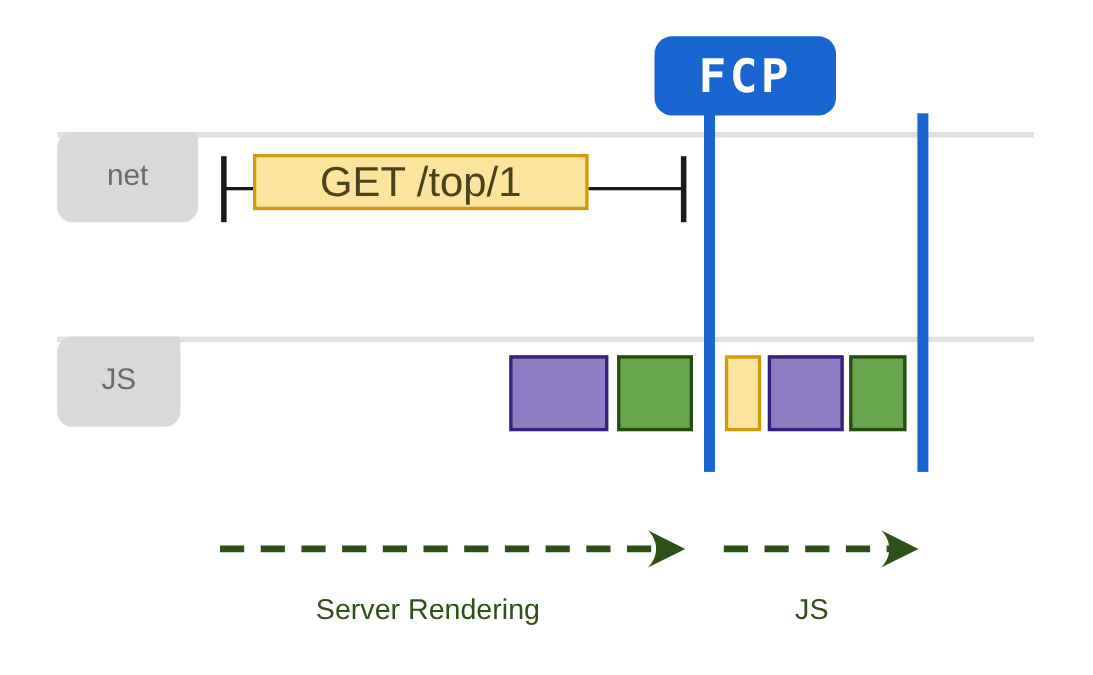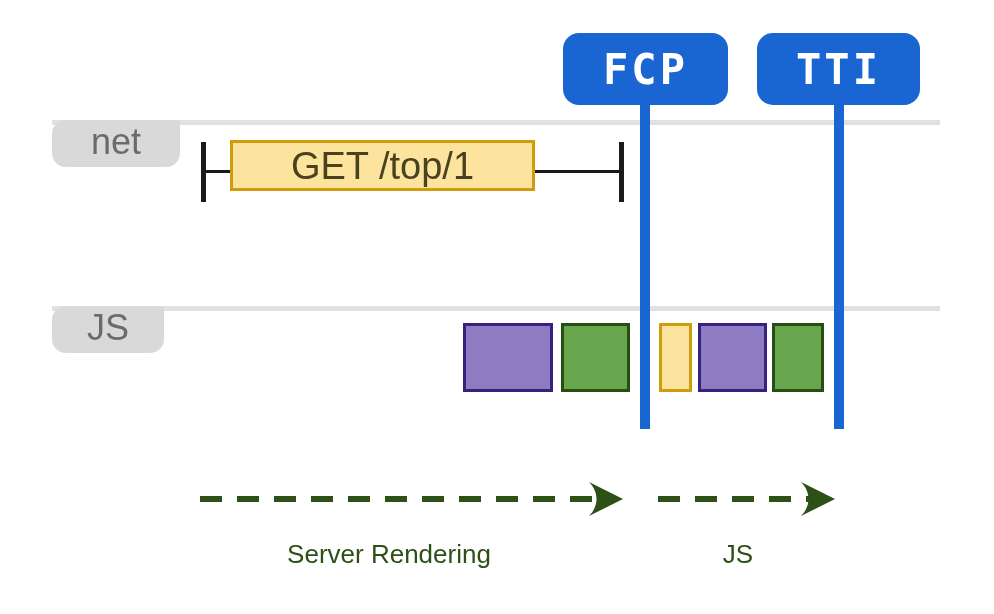--- a/index.html
+++ b/index.html
@@ -21,25 +21,25 @@
     left: 52px;
     width: 888px;
     height: 5px;
     background: var(--lane-line);
   }
   .lane-line.net { top: 120px; }
   .lane-line.js  { top: 306px; }
   .lane-label {
     position: absolute;
     left: 52px;
-    height: 47px;
+    height: 82px;
     background: var(--label-bg);
     border-radius: 14px 3px 14px 14px;
     color: var(--label-text);
-    font-size: 36px;
+    font-size: 27px;
     display: flex;
     align-items: center;
     justify-content: center;
     line-height: 1;
     padding-bottom: 4px;
     box-sizing: border-box;
   }
   .lane-label.net { top: 120px; width: 128px; }
   .lane-label.js  { top: 306px; width: 112px; }
 
@@ -52,20 +52,21 @@
     border-radius: 16px;
     color: #ffffff;
     font-family: "DejaVu Sans Mono", monospace;
     font-weight: bold;
     font-size: 42px;
     letter-spacing: 3px;
     display: flex;
     align-items: center;
     justify-content: center;
     z-index: 6;
+    margin-left: 32px;
   }
   .marker-badge.fcp { left: 563px; width: 165px; }
   .marker-badge.tti { left: 757px; width: 163px; }
   .marker-line {
     position: absolute;
     top: 103px;
     width: 10px;
     height: 326px;
     background: var(--marker-blue);
     z-index: 5;
@@ -175,23 +176,20 @@
   <div class="task yellow t3"></div>
   <div class="task purple t4"></div>
   <div class="task green t5"></div>
 
   <div class="marker-line fcp"></div>
   <div class="marker-line tti"></div>
 
   <div class="marker-badge fcp">
     <span>FCP</span>
   </div>
-  <div class="marker-badge tti">
-    <span>TTI</span>
-  </div>
 
   <svg class="phase-arrow sr" width="440" height="40" viewBox="0 0 440 40">
     <line class="dash" x1="5" y1="19" x2="402" y2="19" stroke-dasharray="22 15"></line>
     <path class="head" d="M 428,19 L 394,2 C 404,12 404,26 394,36 Z"></path>
   </svg>
   <svg class="phase-arrow js" width="200" height="40" viewBox="0 0 200 40">
     <line class="dash" x1="5" y1="19" x2="156" y2="19" stroke-dasharray="22 15"></line>
     <path class="head" d="M 182,19 L 148,2 C 158,12 158,26 148,36 Z"></path>
   </svg>
 

